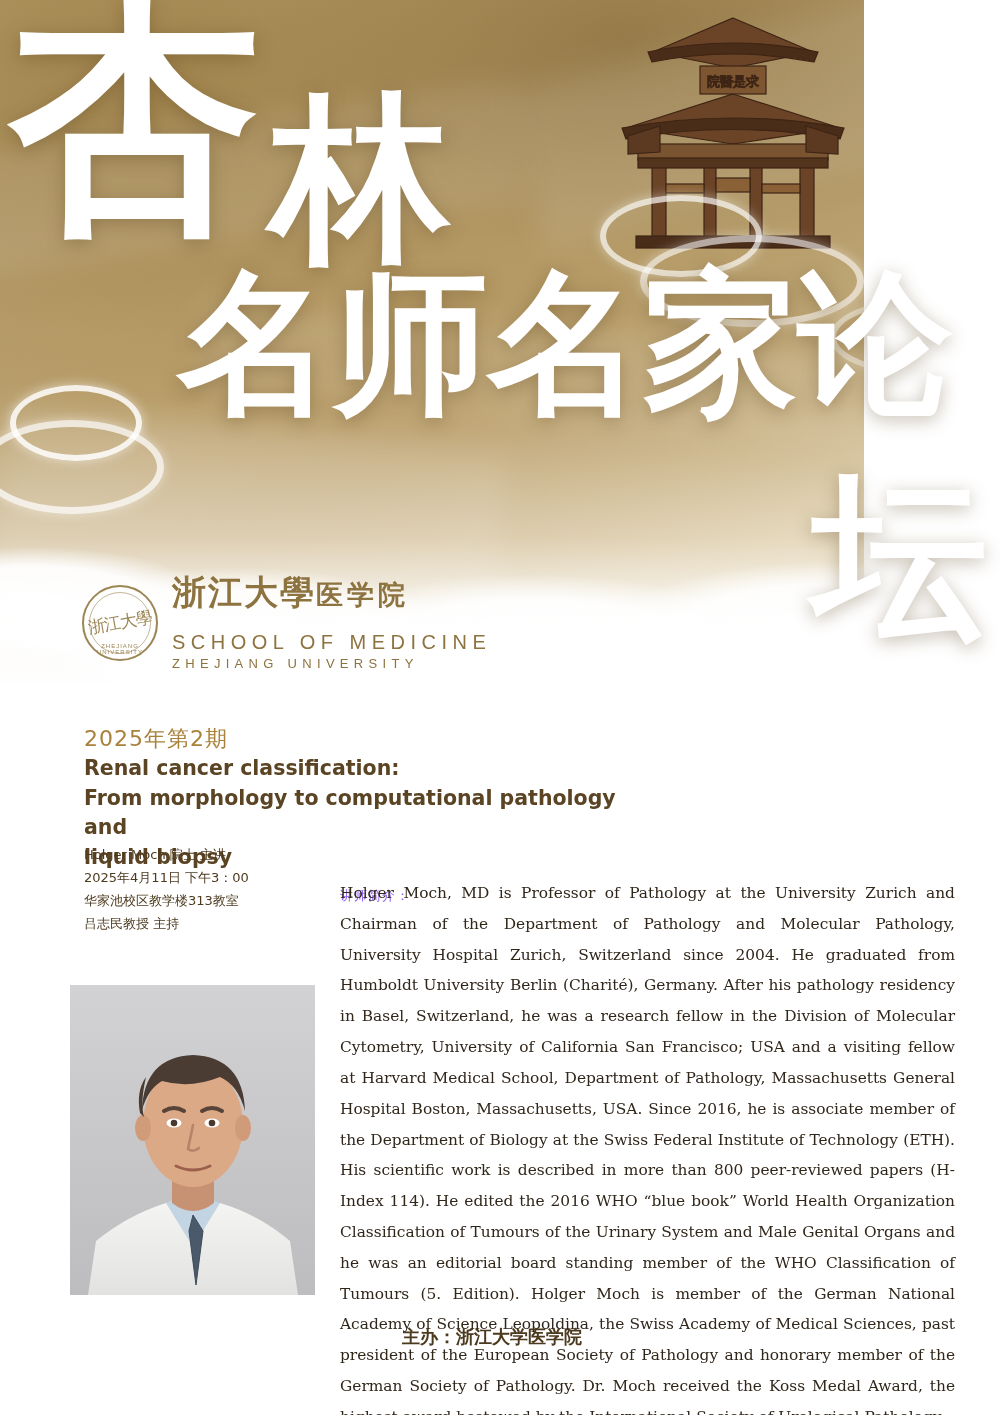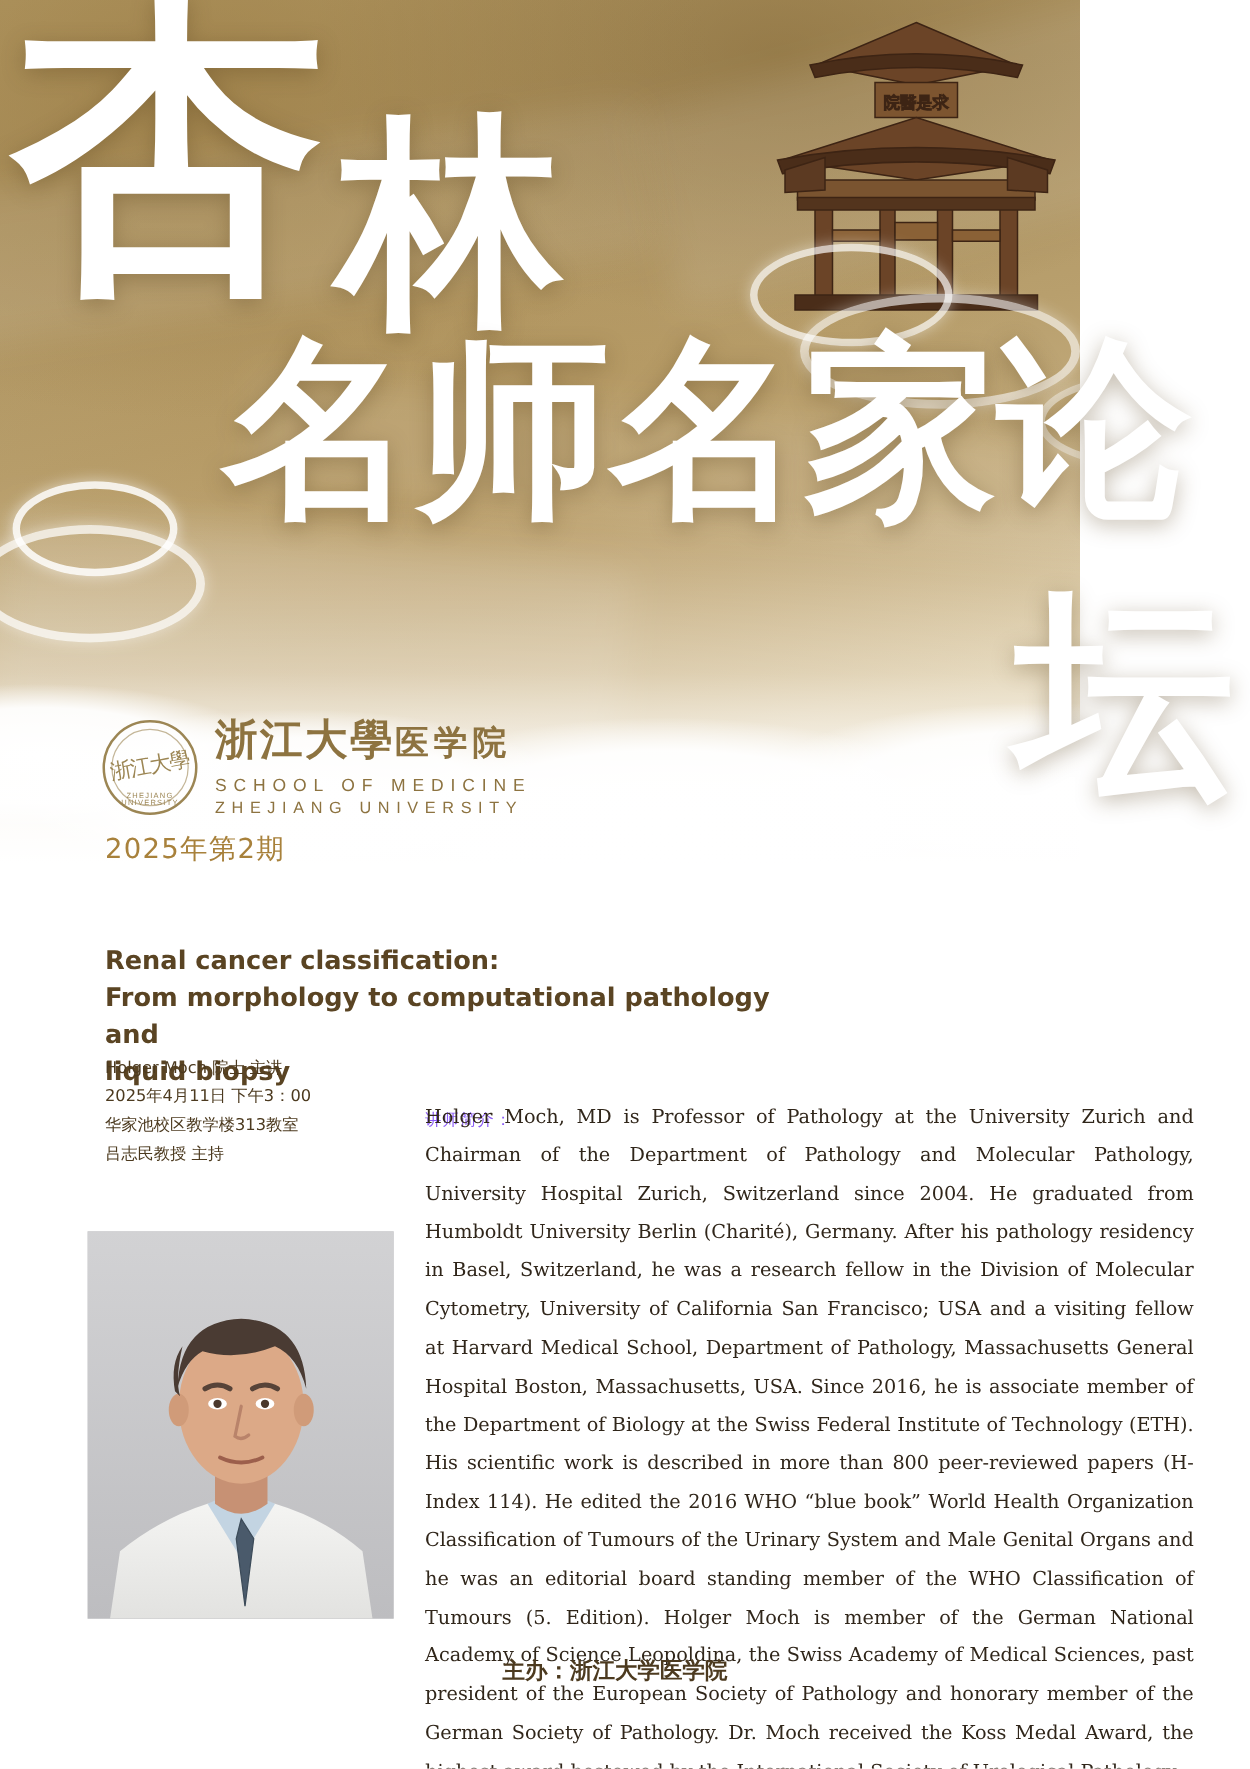--- a/index.html
+++ b/index.html
@@ -101,29 +101,29 @@
     position:absolute; bottom:4px; left:0; right:0; text-align:center;
     font-size:6px; letter-spacing:1px; color:#9c8654;
   }
   .logo-text .cn {
     font-family:"DejaVu Serif","Liberation Serif",serif;
     font-size:34px; color:#8d7340; font-weight:700; letter-spacing:2px;
     line-height:1.05;
   }
   .logo-text .cn .small { font-size:27px; letter-spacing:4px; margin-left:0;}
   .logo-text .en1 {
-    font-size:14px; color:#8d7340; letter-spacing:5.5px; margin-top:9px; font-weight:500;
+    font-size:20px; color:#8d7340; letter-spacing:5.5px; margin-top:20px; font-weight:500;
   }
   .logo-text .en2 {
     font-size:13px; color:#8d7340; letter-spacing:5.3px; margin-top:2px;
   }
 
   
   .issue {
-    position:absolute; left:84px; top:664px;
+    position:absolute; left:84px; top:724px;
     font-family:"DejaVu Sans","Liberation Sans",sans-serif;
     font-size:22px; color:#a8813b; letter-spacing:1px;
   }
 
   
   .talk-title {
     position:absolute; left:84px; top:754px; width:560px;
     font-family:"DejaVu Sans","Liberation Sans",sans-serif;
     font-size:20.5px; font-weight:700; color:#5a4423; line-height:1.45;
   }

